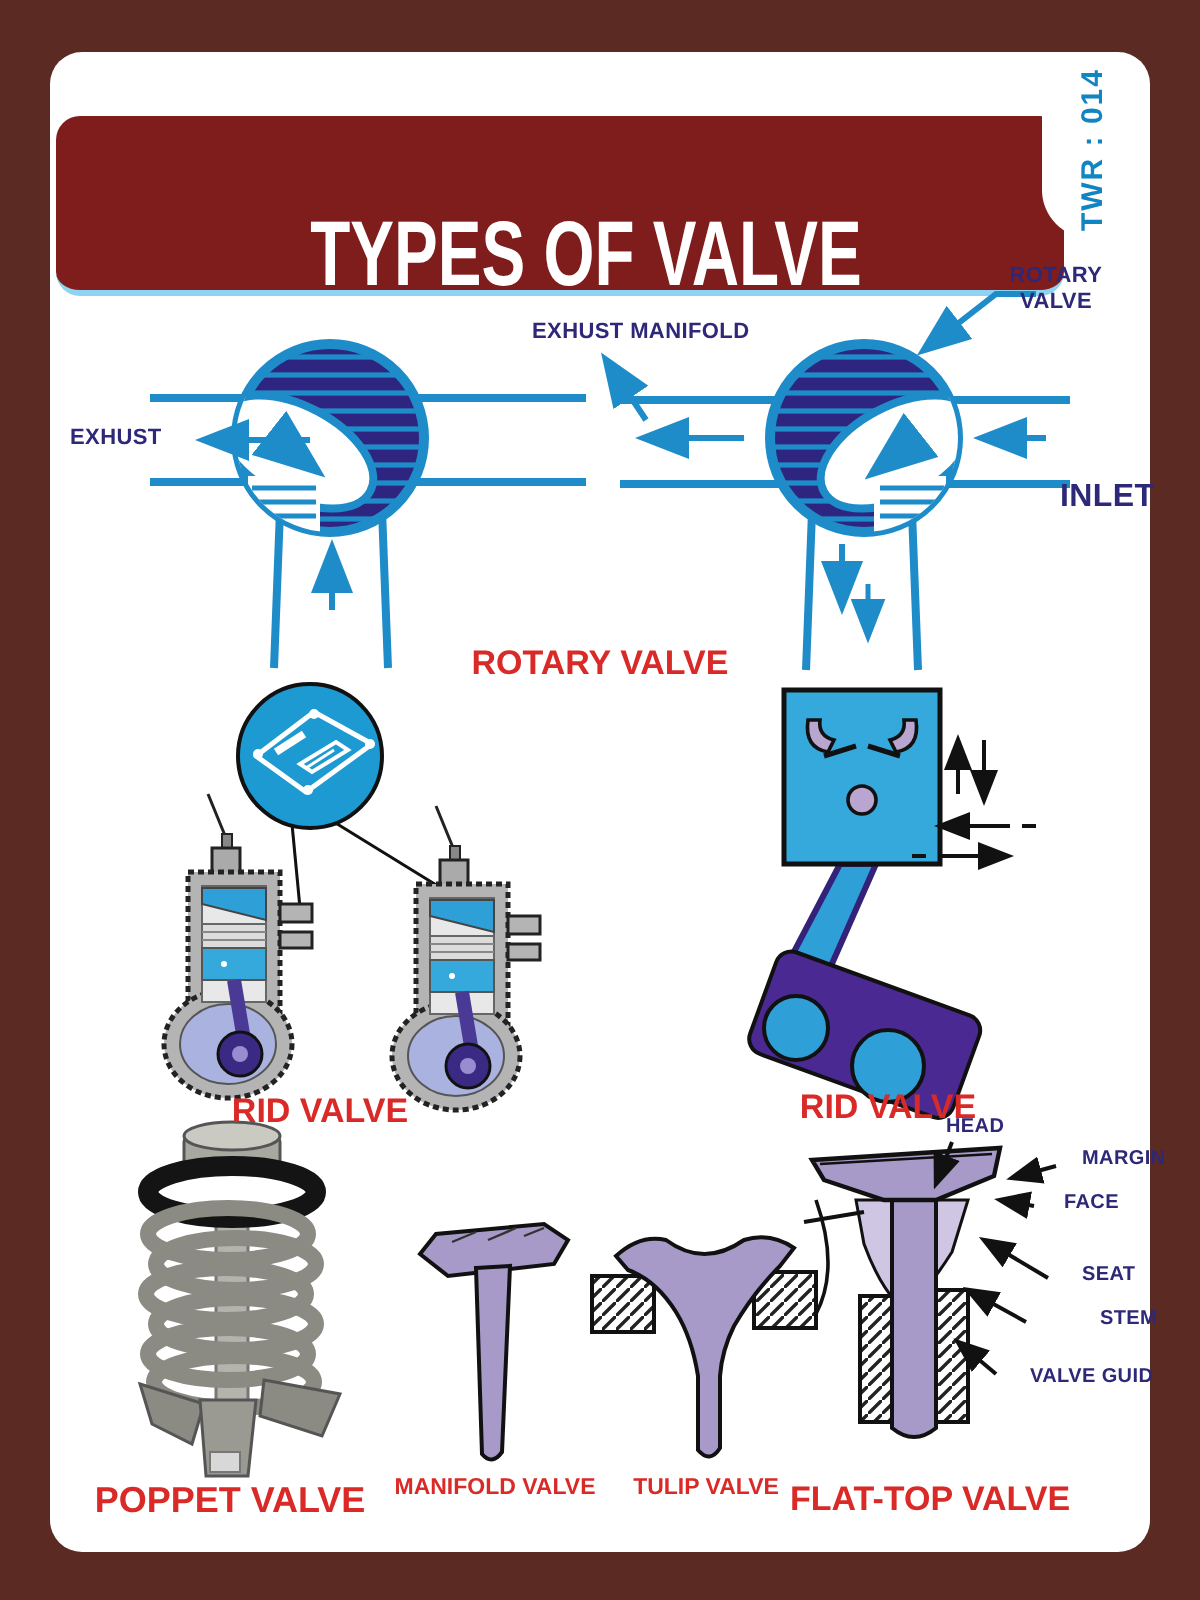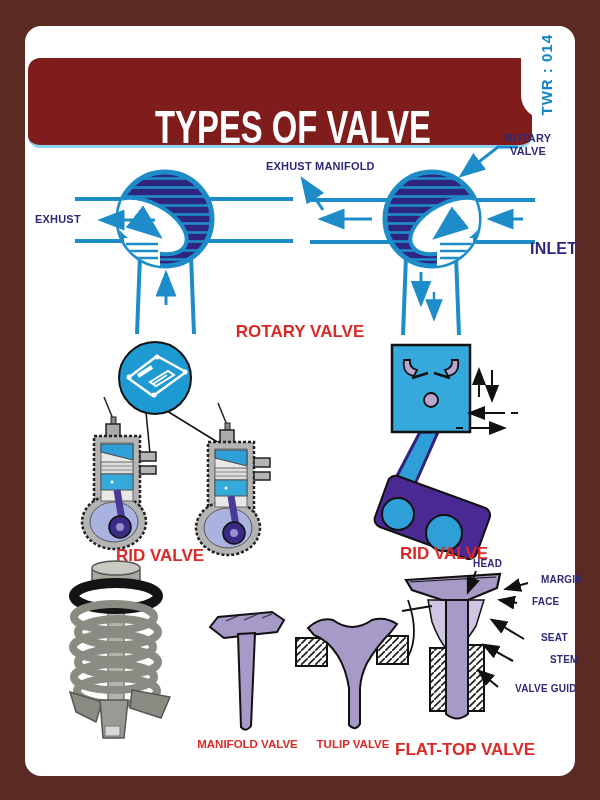--- a/index.html
+++ b/index.html
@@ -209,20 +209,21 @@
 
   <div class="lbl" style="left:35px;top:213px;">EXHUST</div>
   <div class="lbl" style="left:266px;top:160px;">EXHUST MANIFOLD</div>
   <div class="lbl prewrap" style="left:496px;top:132px;width:64px;">ROTARY
 VALVE</div>
   <div class="lbl" style="left:530px;top:212px;font-size:16px;margin-top:28px;">INLET</div>
 
   <div class="red" style="left:200px;top:322px;width:200px;font-size:17px;">ROTARY VALVE</div>
   <div class="red" style="left:85px;top:546px;width:150px;font-size:17px;">RID VALVE</div>
   <div class="red" style="left:369px;top:544px;width:150px;font-size:17px;">RID VALVE</div>
+  <div class="red" style="left:35px;top:740px;width:160px;font-size:18px;">POPPET VALVE</div>
 
   <div class="lbl lbl-small" style="left:461px;top:558px;">HEAD</div>
   <div class="lbl lbl-small" style="left:529px;top:574px;">MARGIN</div>
   <div class="lbl lbl-small" style="left:520px;top:596px;text-align:right;">FACE</div>
   <div class="lbl lbl-small" style="left:529px;top:632px;">SEAT</div>
   <div class="lbl lbl-small" style="left:538px;top:654px;">STEM</div>
   <div class="lbl lbl-small" style="left:503px;top:683px;">VALVE GUID</div>
 
   <div class="red" style="left:175px;top:738px;width:145px;font-size:11.5px;">MANIFOLD VALVE</div>
   <div class="red" style="left:288px;top:738px;width:110px;font-size:11.5px;padding-left:10px;">TULIP VALVE</div>

